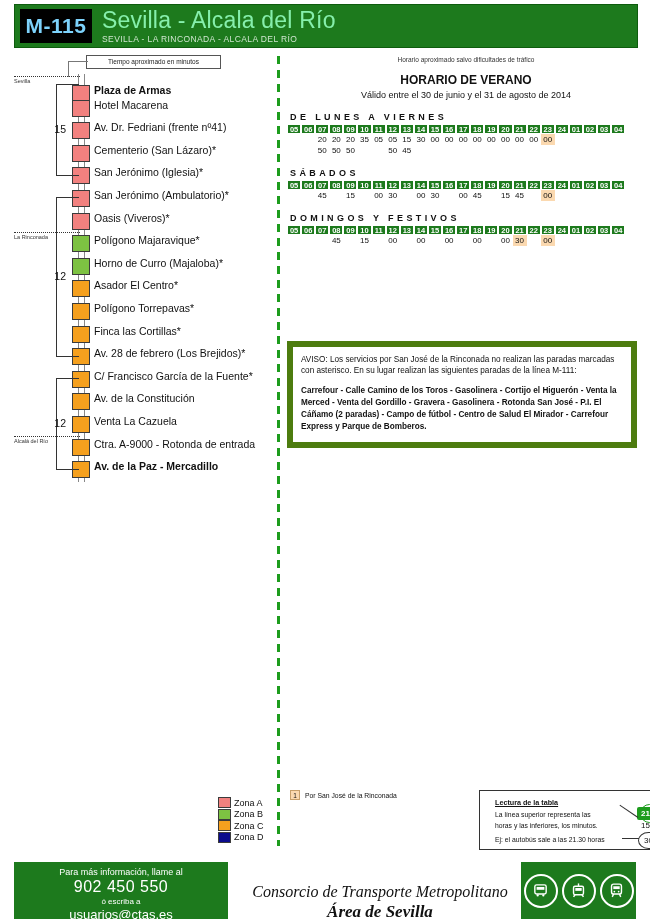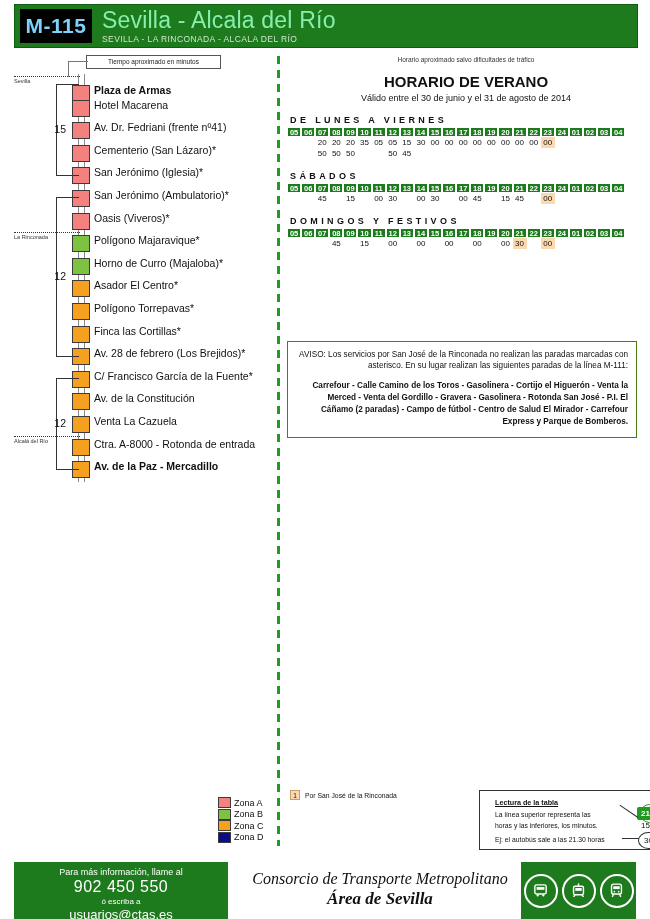--- a/index.html
+++ b/index.html
@@ -70,21 +70,21 @@
     position:absolute;left:14px;width:66px;height:0;
     border-top:1px dotted #333;
   }
   .zone-name{
     position:absolute;left:14px;font-size:5.5px;color:#333;
   }
 
   
   .right{position:absolute;left:287px;top:56px;width:358px;}
   .note-top{font-size:6.5px;color:#333;text-align:center;}
-  .tt-title{font-size:15px;font-weight:bold;text-align:center;margin-top:10px;color:#111;}
+  .tt-title{font-size:12px;font-weight:bold;text-align:center;margin-top:10px;color:#111;}
   .tt-valid{font-size:9px;text-align:center;margin-top:3px;color:#111;}
 
   .block{margin-top:12px;}
   .spaced{
     font-size:9px;font-weight:bold;color:#111;letter-spacing:3.4px;
     margin-left:3px;margin-bottom:2px;
   }
   .hours{display:flex;}
   .hcell{
     width:14.1px;height:10px;background:#1d7a1d;border:1px solid #ffffff;
@@ -94,21 +94,21 @@
   .minrow{display:flex;height:11px;}
   .mcell{
     width:14.1px;font-size:8px;color:#111;text-align:center;line-height:11px;
     box-sizing:border-box;
   }
   .mcell.hl{background:#fbd9b0;}
 
   
   .aviso{
     position:absolute;left:287px;top:341px;width:350px;
-    border:1px solid #4d7c0f;background:#fff;box-sizing:border-box;padding:7px 8px 9px 8px;text-align:right;
+    border:6px solid #4d7c0f;background:#fff;box-sizing:border-box;padding:7px 8px 9px 8px;
   }
   .aviso p{margin:0;font-size:8.2px;color:#111;line-height:1.35;}
   .aviso p.b{font-weight:bold;margin-top:9px;line-height:1.45;}
 
   
   .zones{position:absolute;left:218px;top:797px;}
   .zrow{display:flex;align-items:center;height:11.5px;}
   .zsw{width:13px;height:11px;border:1px solid #3b3b3b;box-sizing:border-box;}
   .zlab{font-size:9px;color:#111;margin-left:3px;}
 
@@ -160,21 +160,21 @@
     position:absolute;left:14px;top:0;width:214px;height:57px;background:#1d7a1d;
     text-align:center;color:#fff;
   }
   .fl1{font-size:9px;margin-top:5px;}
   .fl2{font-size:16px;margin-top:1px;letter-spacing:.5px;}
   .fl3{font-size:8px;margin-top:1px;}
   .fl4{font-size:13px;margin-top:1px;}
   .foot-center{
     position:absolute;left:246px;top:8px;width:268px;text-align:center;color:#111;
   }
-  .fc1{font-size:16px;font-family:"Liberation Serif", serif;font-style:italic;}
+  .fc1{font-size:16px;font-family:"Liberation Serif", serif;font-style:italic;margin-top:13px;}
   .fc2{font-size:17px;font-weight:bold;font-family:"Liberation Serif", serif;font-style:italic;margin-top:1px;}
   .foot-right{
     position:absolute;left:521px;top:0;width:115px;height:57px;background:#1d7a1d;
     display:flex;align-items:center;justify-content:center;gap:4px;
   }
   .ficon{width:30px;height:30px;border:2px solid #fff;border-radius:50%;
     display:flex;align-items:center;justify-content:center;}
 </style>
 </head>
 <body>
@@ -253,21 +253,21 @@
       <div class="stop" style="top: 336.4px;">
         <div class="sq zC"></div>
         <div class="stop-label">Av. de la Constitución</div>
       </div>
       <div class="stop" style="top: 359px;">
         <div class="sq zC"></div>
         <div class="stop-label">Venta La Cazuela</div>
       </div>
       <div class="stop" style="top: 381.6px;">
         <div class="sq zC"></div>
-        <div class="stop-label">Ctra. A-8000 - Rotonda de entrada</div>
+        <div class="stop-label">Ctra. A-9000 - Rotonda de entrada</div>
       </div>
       <div class="stop" style="top: 404.2px;">
         <div class="sq zC"></div>
         <div class="stop-label bold">Av. de la Paz - Mercadillo</div>
       </div>
     </div>
   <div id="brackets-host">
       <div class="bracket" style="top: 32px; height: 90.4px;"></div>
       <div class="mins" style="top: 71.2px;">15</div>
       <div class="bracket" style="top: 145px; height: 158.2px;"></div>

